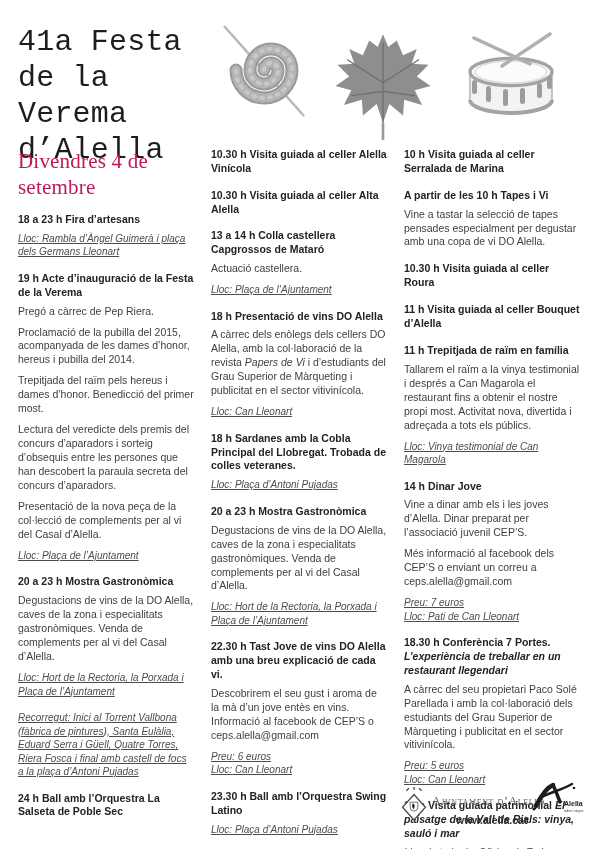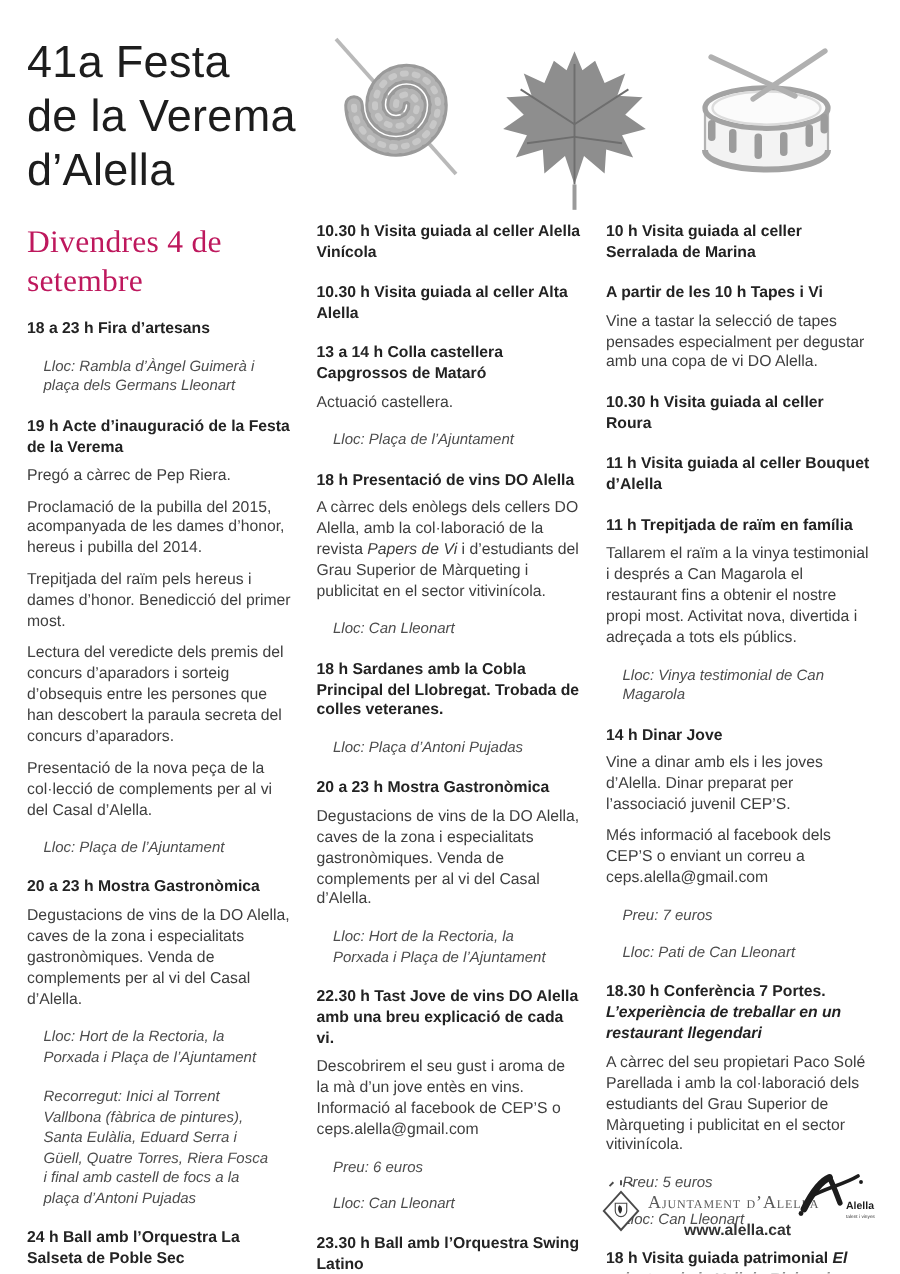--- a/index.html
+++ b/index.html
@@ -1,36 +1,36 @@
 <!DOCTYPE html>
 <html><head>
 <meta charset="utf-8">
 <style>
   html,body{margin:0;padding:0;background:#fff;}
   .page{position:relative;width:600px;height:849px;background:#ffffff;overflow:hidden;
         font-family:"Liberation Sans",sans-serif;color:#3e3e3e;}
   
   .title{position:absolute;left:18px;top:24px;width:190px;
-         font-family:Liberation Sans, sans-serif;font-size:30px;line-height:36px;
+         font-family:Liberation Mono, monospace;font-size:30px;line-height:36px;
          color:#1d1d1d;letter-spacing:.2px;}
   .header-art{position:absolute;top:0;left:0;width:600px;height:145px;}
   .art{position:absolute;}
   
   .content{position:absolute;left:18px;top:148px;width:564px;
            display:grid;grid-template-columns:176px 176px 178px;column-gap:17px;}
   .day{font-family:"Liberation Serif",serif;font-weight:400;font-size:21px;
        line-height:26px;color:#be185d;margin:18px 0 13px 0;letter-spacing:.2px;}
   .day:first-child{margin-top:0;}
   .event{margin:0 0 13px 0;}
   .etitle{font-size:10.5px;font-weight:bold;color:#232323;line-height:1.32;margin:0 0 5px 0;}
   .etitle .it{font-style:italic;margin-top:18px;}
   .ebody{font-size:10.5px;color:#3e3e3e;line-height:1.33;margin:0 0 7px 0;}
   .ebody .it{font-style:italic;text-align:right;}
   .emeta{font-size:10px;font-style:italic;color:#4c4c4c;line-height:1.35;margin:0 0 2px 0;}
-  .emeta .mline{margin:11px;}
+  .emeta .mline{margin:0;text-decoration:underline;}
   .event > :last-child{margin-bottom:0;}
   
   .footer{position:absolute;left:400px;top:782px;width:188px;height:60px;}
   .aj-logo{position:absolute;left:0;top:4px;}
   .aj-name{position:absolute;left:32px;top:12px;font-family:"Liberation Serif",serif;
            font-variant:small-caps;font-size:12px;color:#5a5a5a;letter-spacing:.6px;white-space:nowrap;}
   .website{position:absolute;left:32px;top:32px;font-size:10.5px;font-weight:bold;color:#333;padding-left:24px;}
   .brand{position:absolute;right:0;top:0;}
 </style>
 </head>

